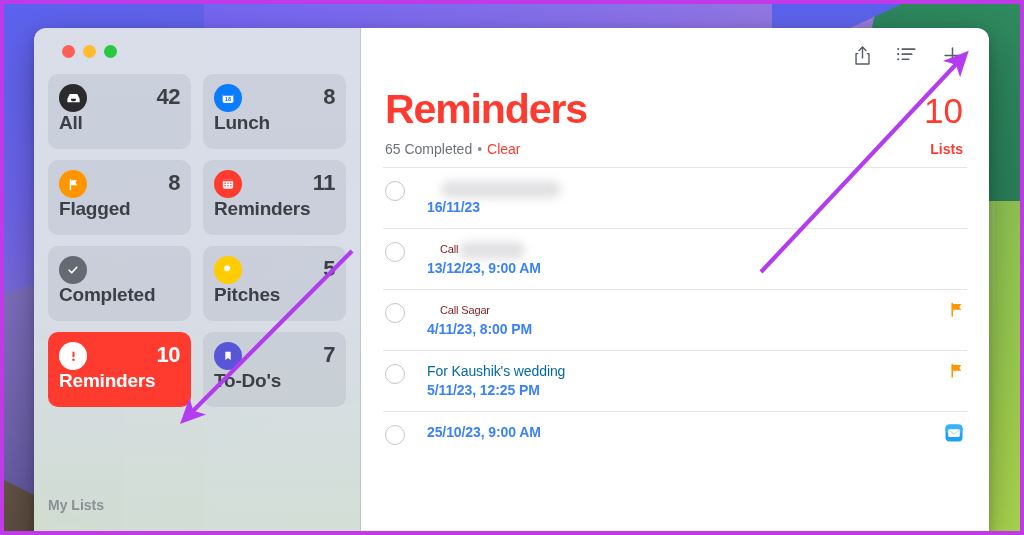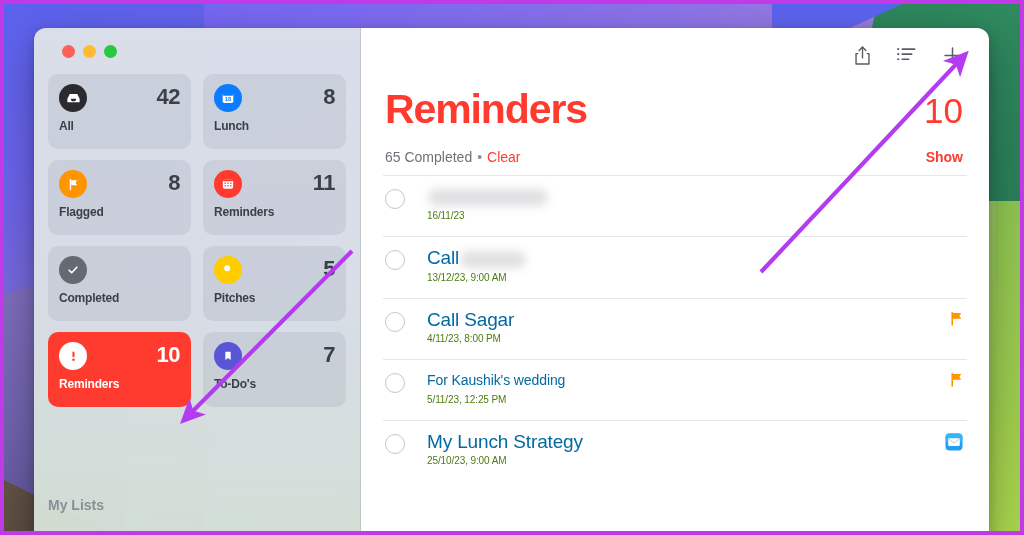--- a/index.html
+++ b/index.html
@@ -140,22 +140,21 @@
     display: flex; align-items: center; justify-content: center;
   }
   .sc-count {
     font-size: 22px;
     font-weight: 700;
     color: #3b3f46;
     letter-spacing: -0.5px;
   }
   .smart-card.selected .sc-count { color: #fff; }
   .sc-label {
-    margin-top: 7px;
-    font-size: 12px;
+    font-size: 19px;
     font-weight: 600;
     color: #3b3f46;
     letter-spacing: -0.2px;
   }
   .smart-card.selected .sc-label { color: #fff; }
 
   .my-lists {
     position: absolute;
     left: 14px;
     bottom: 26px;
@@ -198,21 +197,21 @@
   .page-count {
     font-size: 35px;
     font-weight: 400;
     color: #ff3b30;
   }
 
   .sub-row {
     display: flex;
     align-items: center;
     justify-content: space-between;
-    margin-top: 16px;
+    margin-top: 8px;
     padding: 0 4px 0 2px;
   }
   .sub-left { font-size: 14px; color: #6e7278; }
   .sub-sep { margin: 0 5px; color: #8a8f98; }
   .sub-link { color: #ff3b30; }
   .show-link { font-size: 14px; font-weight: 600; color: #ff3b30; }
 
   .rem-list { margin-top: 10px; }
   .rem-row {
     display: flex;
@@ -224,45 +223,47 @@
   .rem-row:first-child { border-top: 1px solid #e6e6e8; }
   .circle {
     width: 20px; height: 20px;
     border-radius: 50%;
     border: 1.6px solid #c4c6ca;
     flex: 0 0 auto;
     margin-top: 2px;
   }
   .rem-body { flex: 1; padding-left: 22px; }
   .rem-title {
-    font-size: 19px;
-    color: #0369a1;
+    font-size: 11px;
+    color: #7f1d1d;
     letter-spacing: -0.15px;
     line-height: 19px;
+    margin-left: 13px;
   }
   .rem-title .blurchunk {
     display: inline-block;
     vertical-align: middle;
     background: rgba(160,160,165,0.32);
     border-radius: 11px;
     filter: blur(5px);
     height: 17px;
     margin-left: 1px;
   }
   .rem-note {
     font-size: 14px;
     color: #0369a1;
     line-height: 19px;
     letter-spacing: -0.1px;
   }
   .rem-date {
-    font-size: 10px;
-    color: #4d7c0f;
+    font-size: 14px;
+    color: #3b82f6;
     line-height: 19px;
     letter-spacing: -0.1px;
+    font-weight: bold;
   }
   .rem-badge { flex: 0 0 auto; margin-top: 1px; }
 
   
   .arrow-layer {
     position: absolute;
     inset: 0;
     pointer-events: none;
   }
 </style>
@@ -439,21 +440,21 @@
 
       <div class="title-row">
         <div class="page-title">Reminders</div>
         <div class="page-count">10</div>
       </div>
 
       <div class="sub-row">
         <div class="sub-left">
           <span>65 Completed</span><span class="sub-sep">•</span><span class="sub-link">Clear</span>
         </div>
-        <div class="show-link">Show</div>
+        <div class="show-link">Lists</div>
       </div>
 
       <div class="rem-list">
 
         <div class="rem-row">
           <div class="circle"></div>
           <div class="rem-body">
             <div class="rem-title"><span class="blurchunk" style="width:120px;"></span></div>
             <div class="rem-date">16/11/23</div>
           </div>
@@ -491,21 +492,20 @@
             <svg width="13" height="15" viewBox="0 0 14 16">
               <path d="M2.4 1.6 V15" stroke="#ff9500" stroke-width="1.7" stroke-linecap="round" fill="none"></path>
               <path d="M3.2 2.2 H12.2 L10.0 5.3 L12.2 8.4 H3.2 Z" fill="#ff9500"></path>
             </svg>
           </div>
         </div>
 
         <div class="rem-row">
           <div class="circle"></div>
           <div class="rem-body">
-            <div class="rem-title">My Lunch Strategy</div>
             <div class="rem-date">25/10/23, 9:00 AM</div>
           </div>
           <div class="rem-badge">
             <svg width="18" height="18" viewBox="0 0 18 18">
               <rect x="0.5" y="0.5" width="17" height="17" rx="4" fill="#1ea0f5"></rect>
               <rect x="0.5" y="0.5" width="17" height="9" rx="4" fill="#36b3fb"></rect>
               <rect x="3.2" y="5.2" width="11.6" height="7.8" rx="1.3" fill="#fff"></rect>
               <path d="M3.6 5.9 L9 10.0 L14.4 5.9" fill="none" stroke="#cfd6dd" stroke-width="1.1" stroke-linejoin="round"></path>
             </svg>
           </div>

